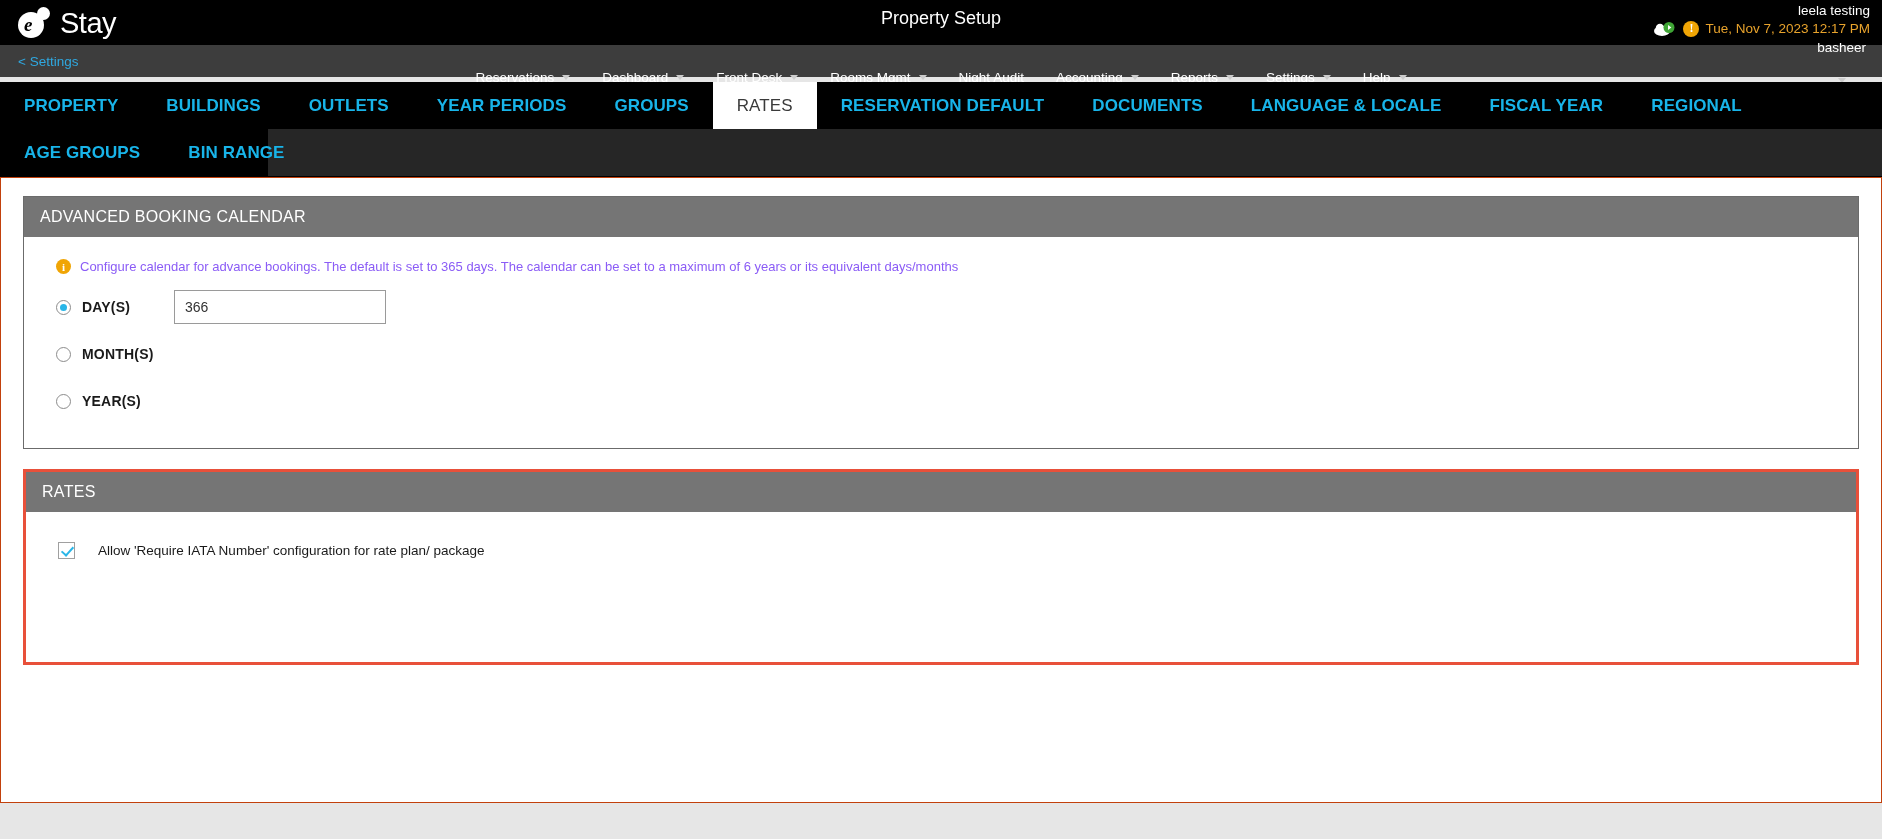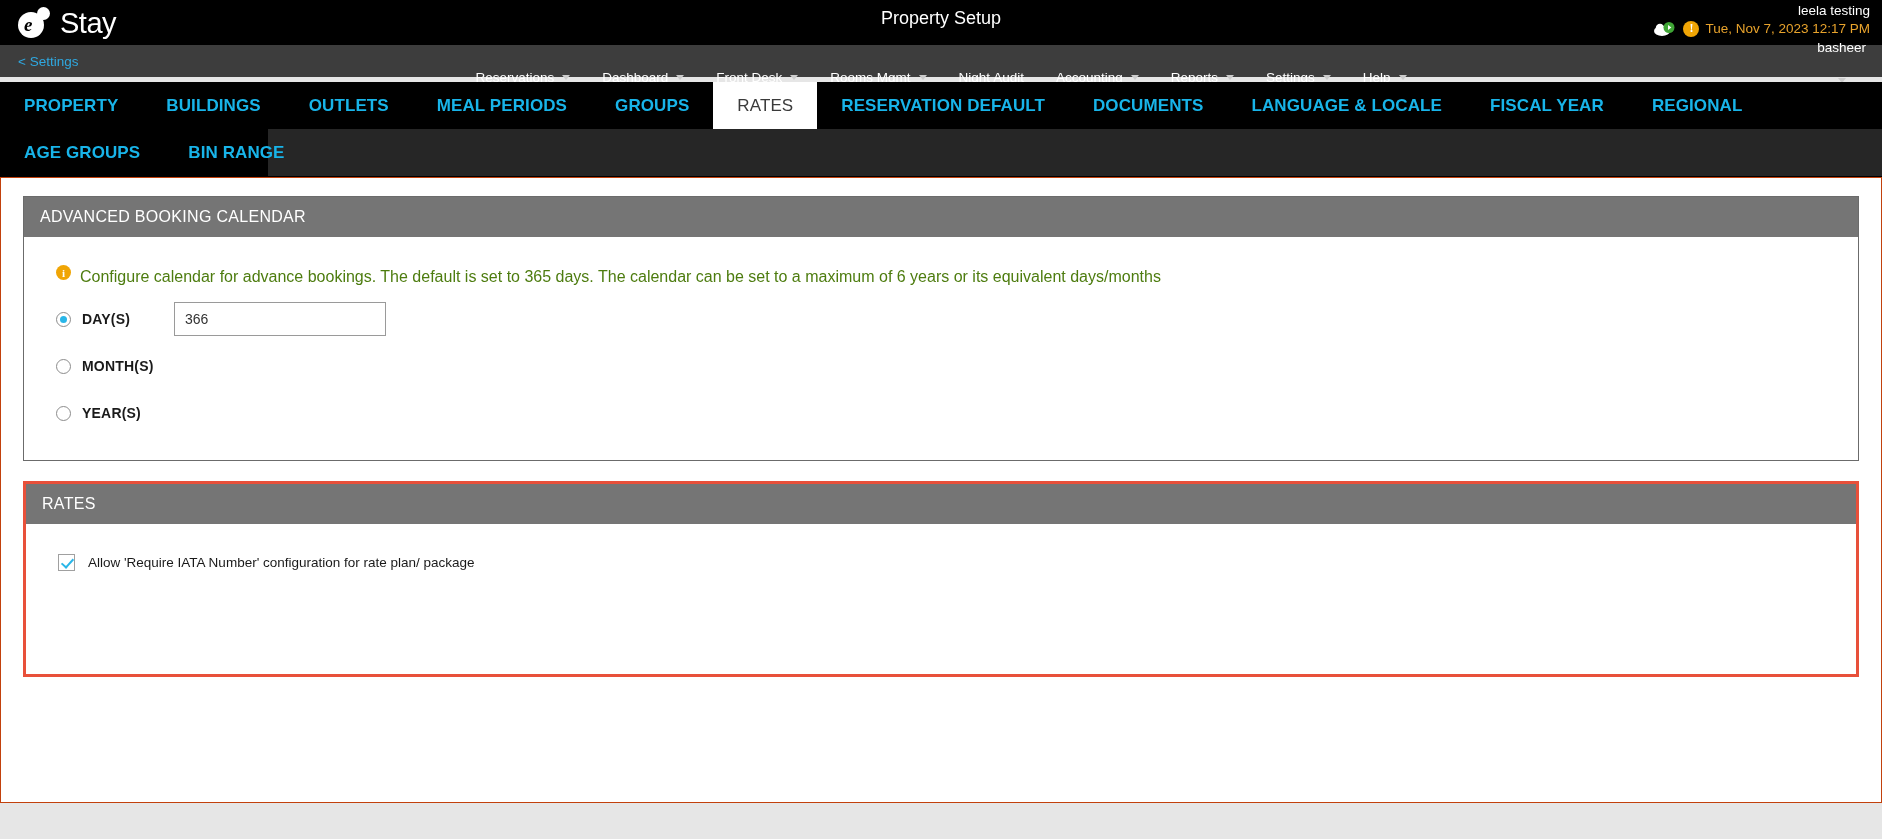--- a/index.html
+++ b/index.html
@@ -205,21 +205,21 @@
     padding: 22px 0 0 32px;
   }
   .info-icon {
     width: 15px; height: 15px; border-radius: 50%;
     background: #f0a505; color: #ffffff;
     font-size: 11px; font-weight: bold;
     display: flex; align-items: center; justify-content: center;
     font-family: "Liberation Serif", serif;
     flex: none;
   }
-  .info-text { color: #4d7c0f; font-size: 16px; margin-top: 9px; }
+  .info-text { color: #8b5cf6; font-size: 13px; }
 
   .radio-block { padding: 16px 0 30px 32px; }
   .radio-row {
     display: flex; align-items: center;
     height: 34px;
     margin-bottom: 13px;
   }
   .radio-row:last-child { margin-bottom: 0; }
   .radio {
     width: 15px; height: 15px;
@@ -273,21 +273,21 @@
     position: absolute;
     left: 5px; top: 1px;
     width: 5px; height: 10px;
     border: solid #29b6e8;
     border-width: 0 2.5px 2.5px 0;
     transform: rotate(42deg);
   }
   .check-label {
     font-size: 13.5px;
     color: #1a1a1a;
-    margin-left: 13px;
+    margin-left: 23px;
   }
   .rates-body { height: 150px; }
 </style>
 </head>
 <body>
 
 <div class="topbar">
   <div class="logo">
     <div class="logo-mark">
       <div class="logo-circle"></div>
@@ -362,21 +362,21 @@
     <i class="caret"></i>
   </span>
 </div>
 
 <div class="tabstrip-wrap">
   <div class="tabstrip">
     <div class="tabrow">
       <div class="tab">PROPERTY</div>
       <div class="tab">BUILDINGS</div>
       <div class="tab">OUTLETS</div>
-      <div class="tab">MEAL PERIODS</div>
+      <div class="tab">YEAR PERIODS</div>
       <div class="tab">GROUPS</div>
       <div class="tab active">RATES</div>
       <div class="tab">RESERVATION DEFAULT</div>
       <div class="tab">DOCUMENTS</div>
       <div class="tab">LANGUAGE &amp; LOCALE</div>
       <div class="tab">FISCAL YEAR</div>
       <div class="tab">REGIONAL</div>
     </div>
     <div class="tabrow row2">
       <div class="tab">AGE GROUPS</div>

